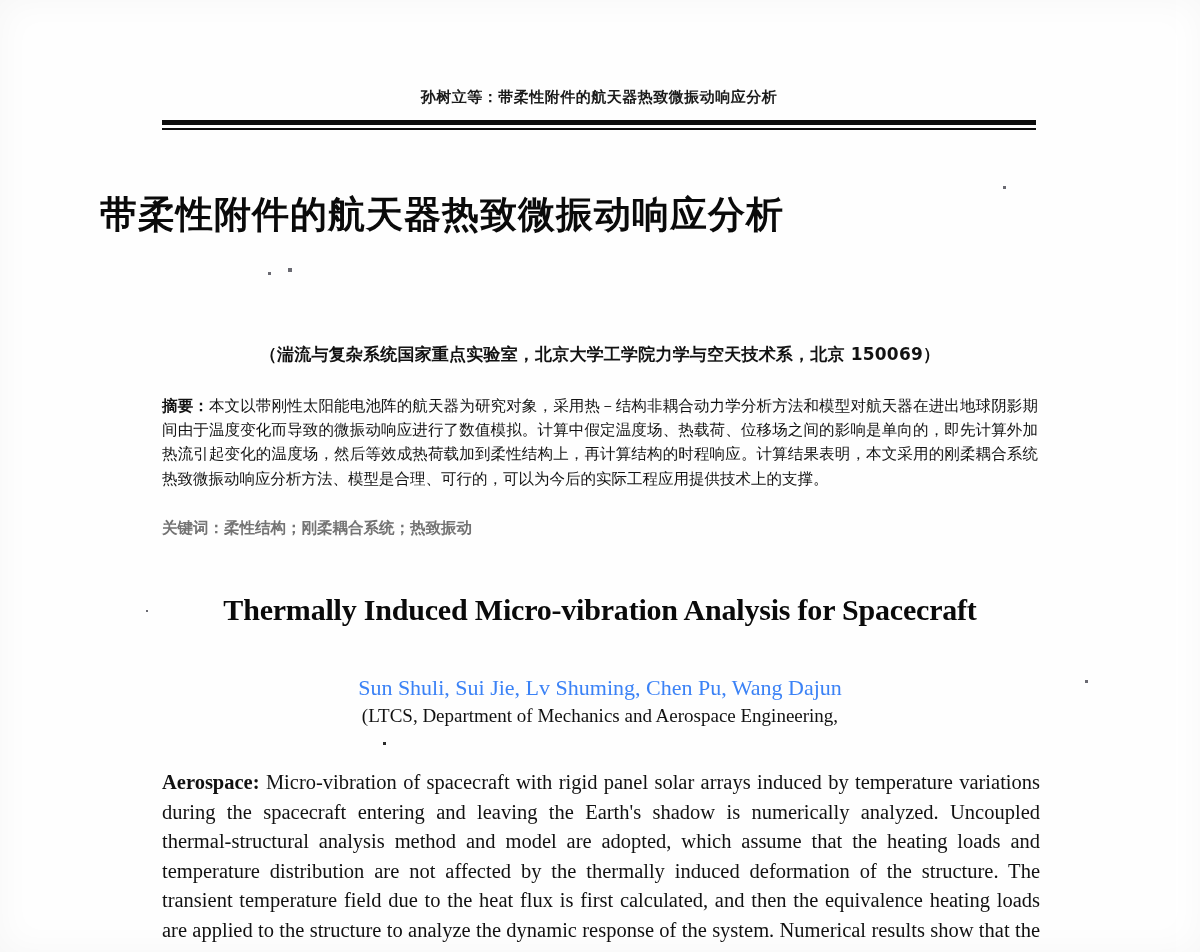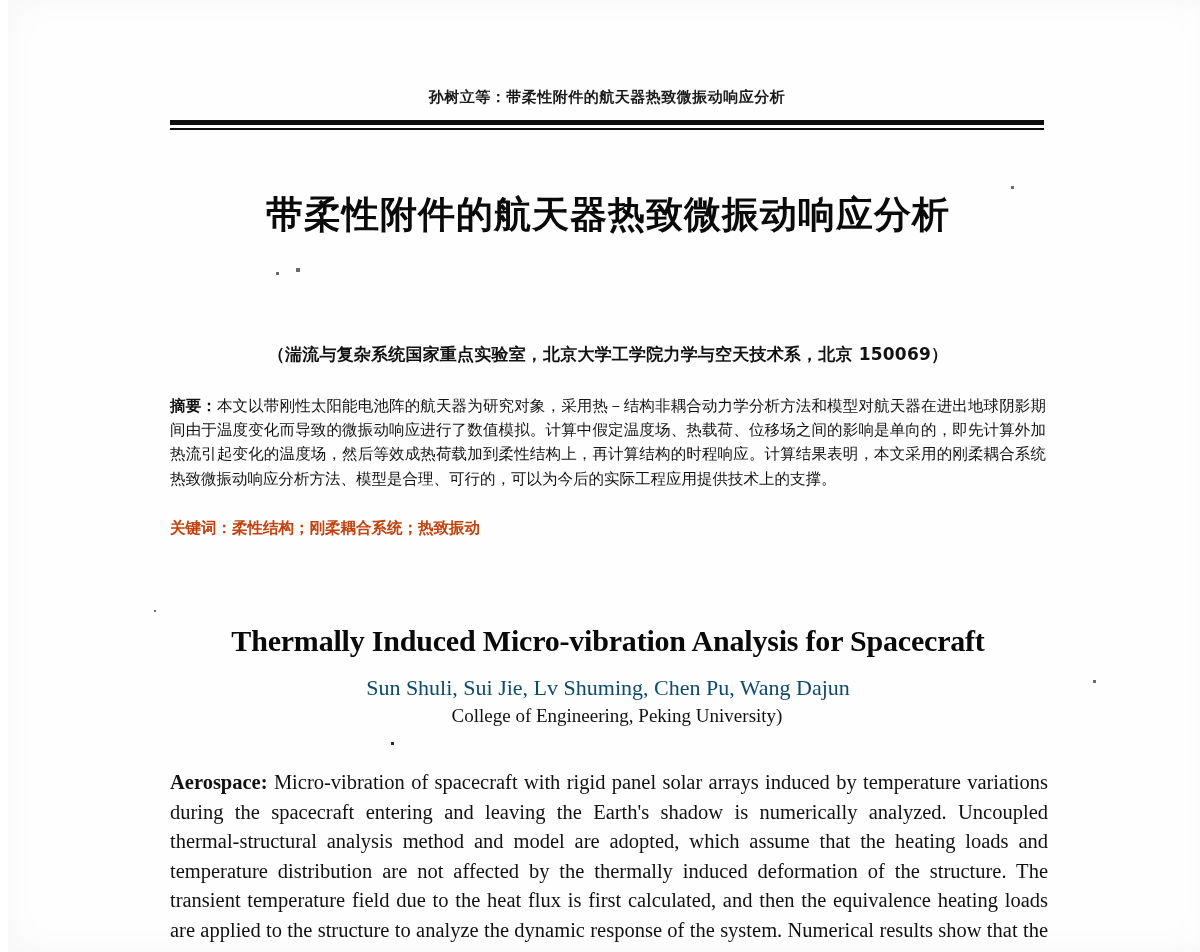--- a/index.html
+++ b/index.html
@@ -11,21 +11,21 @@
     width: 1200px;
     height: 952px;
     overflow: hidden;
     font-family: "Liberation Serif", "DejaVu Serif", serif;
     color: #000000;
     position: relative;
   }
 
   .page {
     position: absolute;
-    left: 8px;
+    left: 0;
     top: 0;
     width: 1176px;
     height: 952px;
     background: #fefefe;
   }
 
   
   .running-head {
     position: absolute;
     left: 162px;
@@ -55,21 +55,21 @@
     height: 2px;
     background: #0d0d0d;
   }
 
   
   .cn-title {
     position: absolute;
     left: 100px;
     top: 190px;
     width: 1000px;
-    text-align: center;
+    text-align: left;
     font-family: "DejaVu Sans", sans-serif;
     font-weight: bold;
     font-size: 37px;
     letter-spacing: 1px;
     color: #0a0a0a;
   }
 
   .cn-authors {
     position: absolute;
     left: 100px;
@@ -115,49 +115,48 @@
 
   .cn-keywords {
     position: absolute;
     left: 162px;
     top: 516px;
     width: 876px;
     font-family: "DejaVu Sans", sans-serif;
     font-size: 15.5px;
     font-weight: bold;
     line-height: 24px;
-    color: #c2410c;
+    color: #737373;
   }
 
   
   .en-title {
     position: absolute;
     left: 120px;
     top: 592px;
     width: 960px;
     text-align: center;
     font-family: "Liberation Serif", serif;
     font-weight: bold;
     font-size: 30px;
     line-height: 36px;
     letter-spacing: -0.2px;
     color: #0a0a0a;
-    margin-top: 31px;
   }
 
   .en-authors {
     position: absolute;
     left: 120px;
     top: 676px;
     width: 960px;
     text-align: center;
     font-family: "Liberation Serif", serif;
     font-size: 22px;
     line-height: 24px;
-    color: #0c4a6e;
+    color: #3b82f6;
   }
   .en-affil {
     position: absolute;
     left: 120px;
     top: 703px;
     width: 960px;
     text-align: center;
     font-family: "Liberation Serif", serif;
     font-size: 19px;
     line-height: 25px;
@@ -229,21 +228,21 @@
 
   <div class="cn-keywords">关键词：柔性结构；刚柔耦合系统；热致振动</div>
 
   <div class="en-title">
     <span>Thermally Induced Micro-vibration Analysis for Spacecraft</span><br>
   </div>
 
   <div class="en-authors">Sun Shuli, Sui Jie, Lv Shuming, Chen Pu, Wang Dajun</div>
 
   <div class="en-affil">
-    <span class="line2">College of Engineering, Peking University)</span>
+    <span>(LTCS, Department of Mechanics and Aerospace Engineering,</span>
   </div>
 
   <div class="stray-dot"></div>
 
   <div class="en-abstract">
     <span class="lbl">Aerospace:</span>
     <span>Micro-vibration of spacecraft with rigid panel solar arrays induced by temperature variations during the spacecraft entering and leaving the Earth's shadow is numerically analyzed. Uncoupled thermal-structural analysis method and model are adopted, which assume that the heating loads and temperature distribution are not affected by the thermally induced deformation of the structure. The transient temperature field due to the heat flux is first calculated, and then the equivalence heating loads are applied to the structure to analyze the dynamic response of the system. Numerical results show that the presented method and model for thermally induced</span>
   </div>
 
   <div class="speckle" style="left:268px; top:272px; width:3px; height:3px;"></div>

